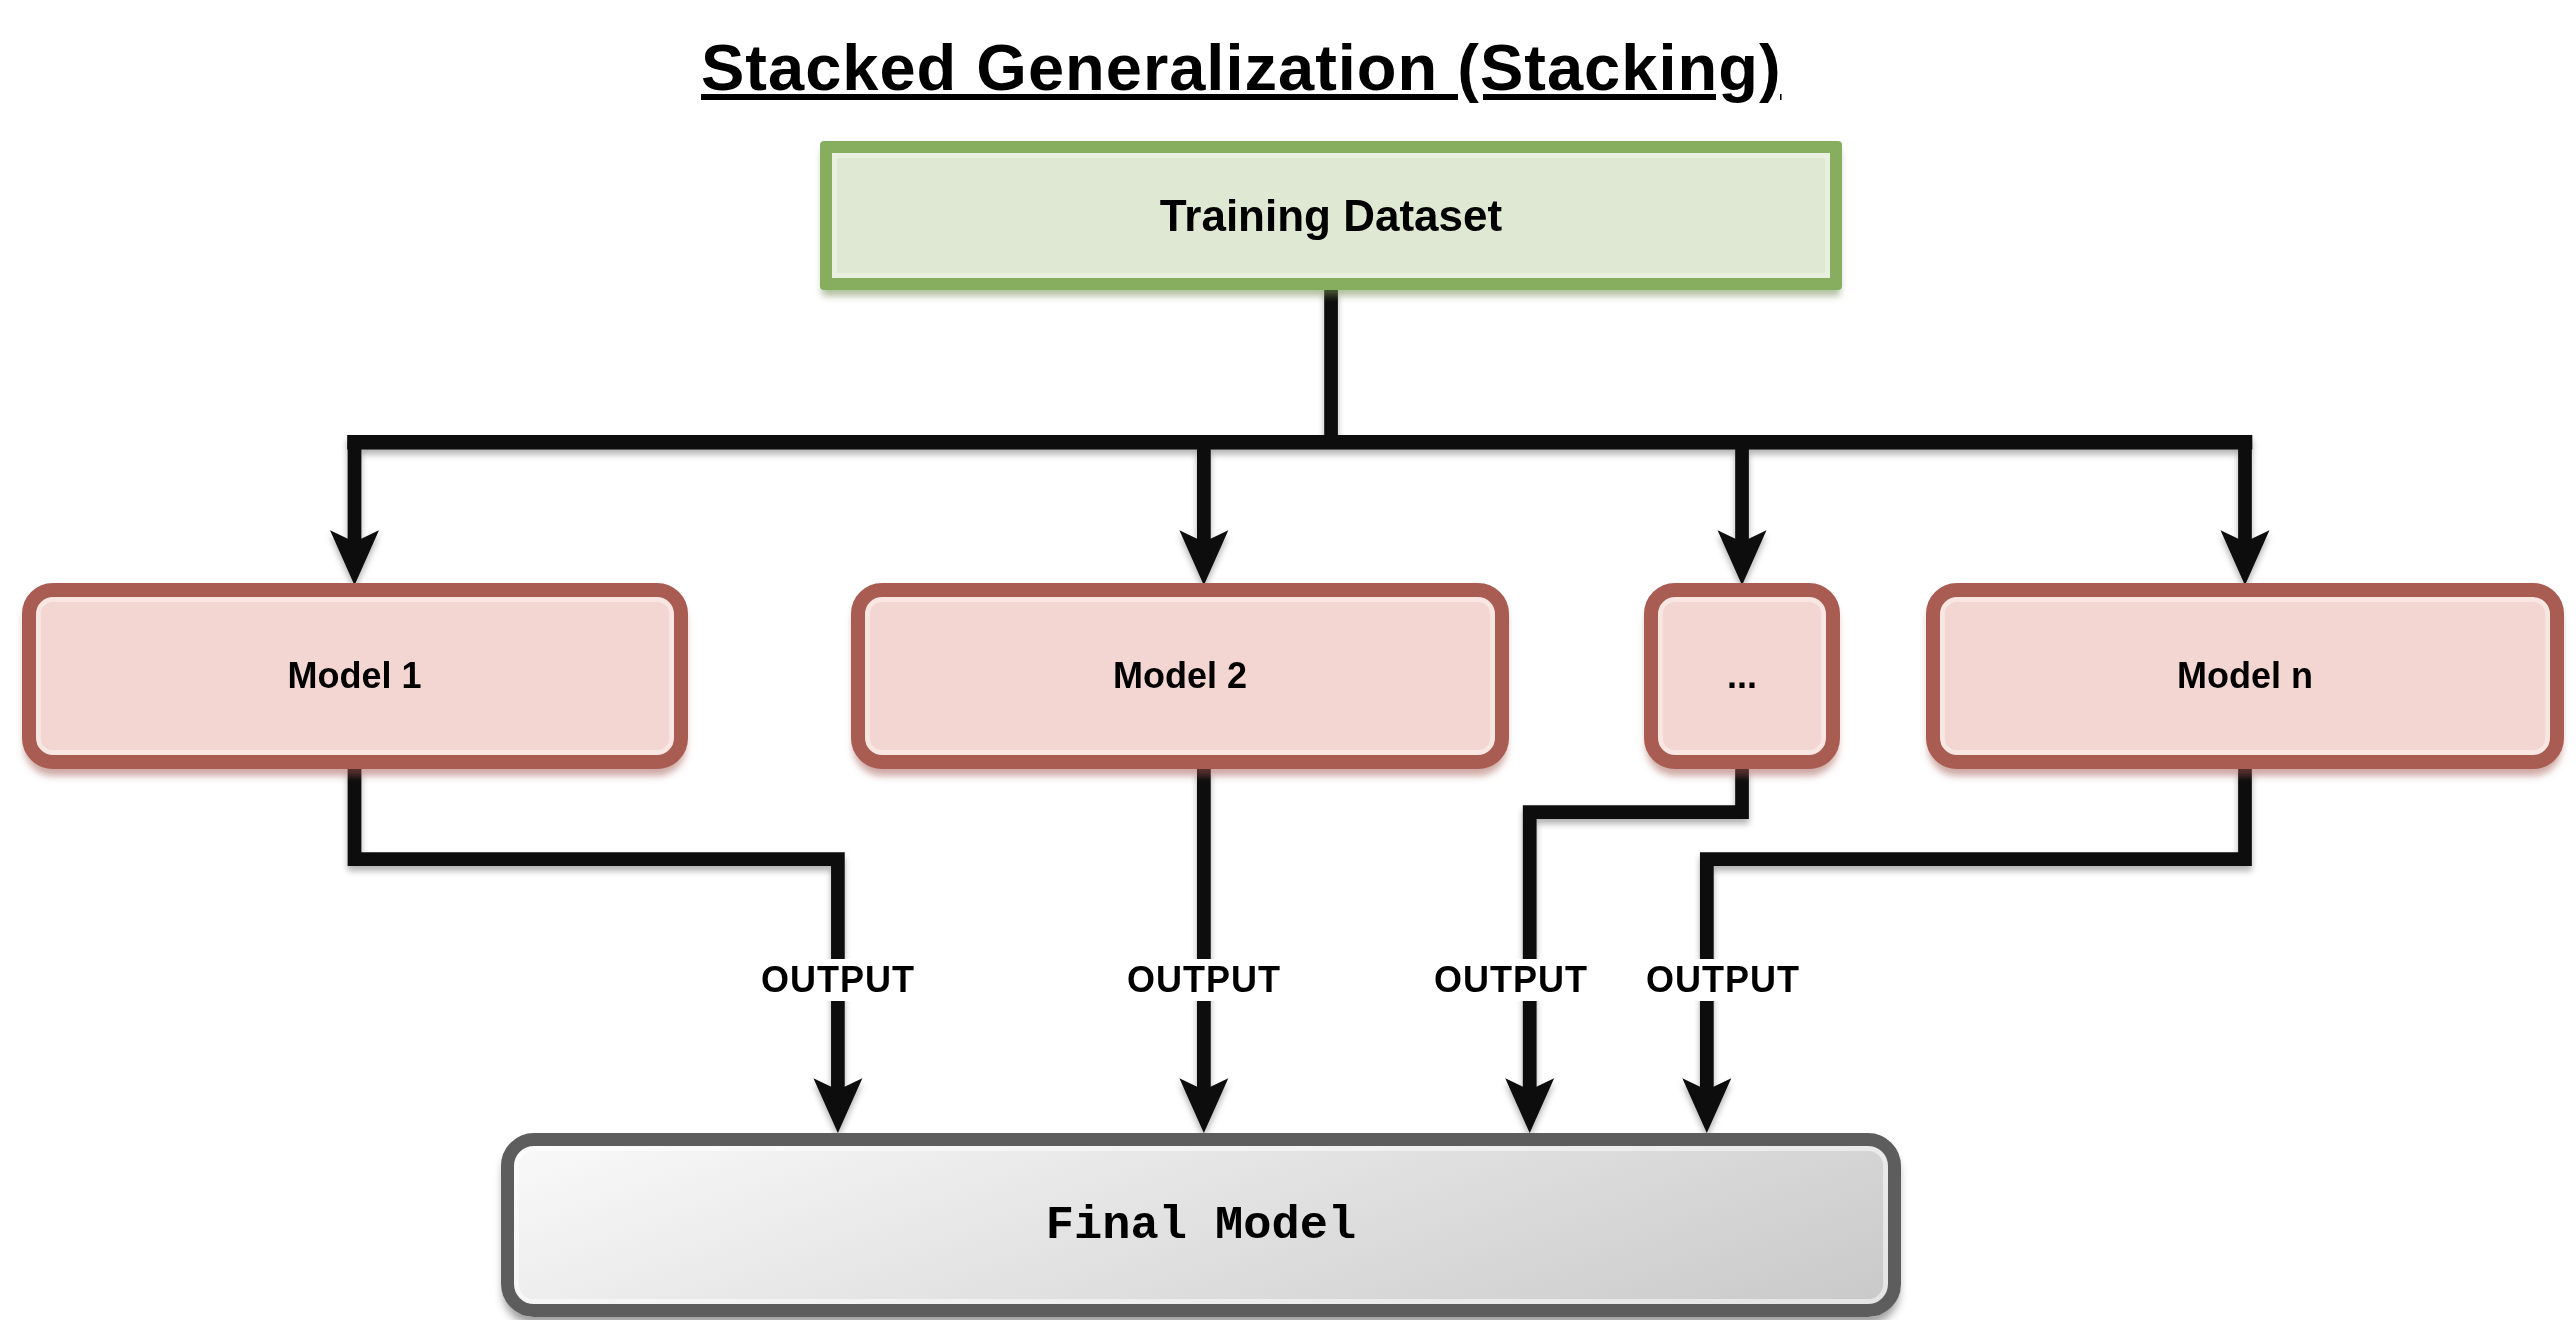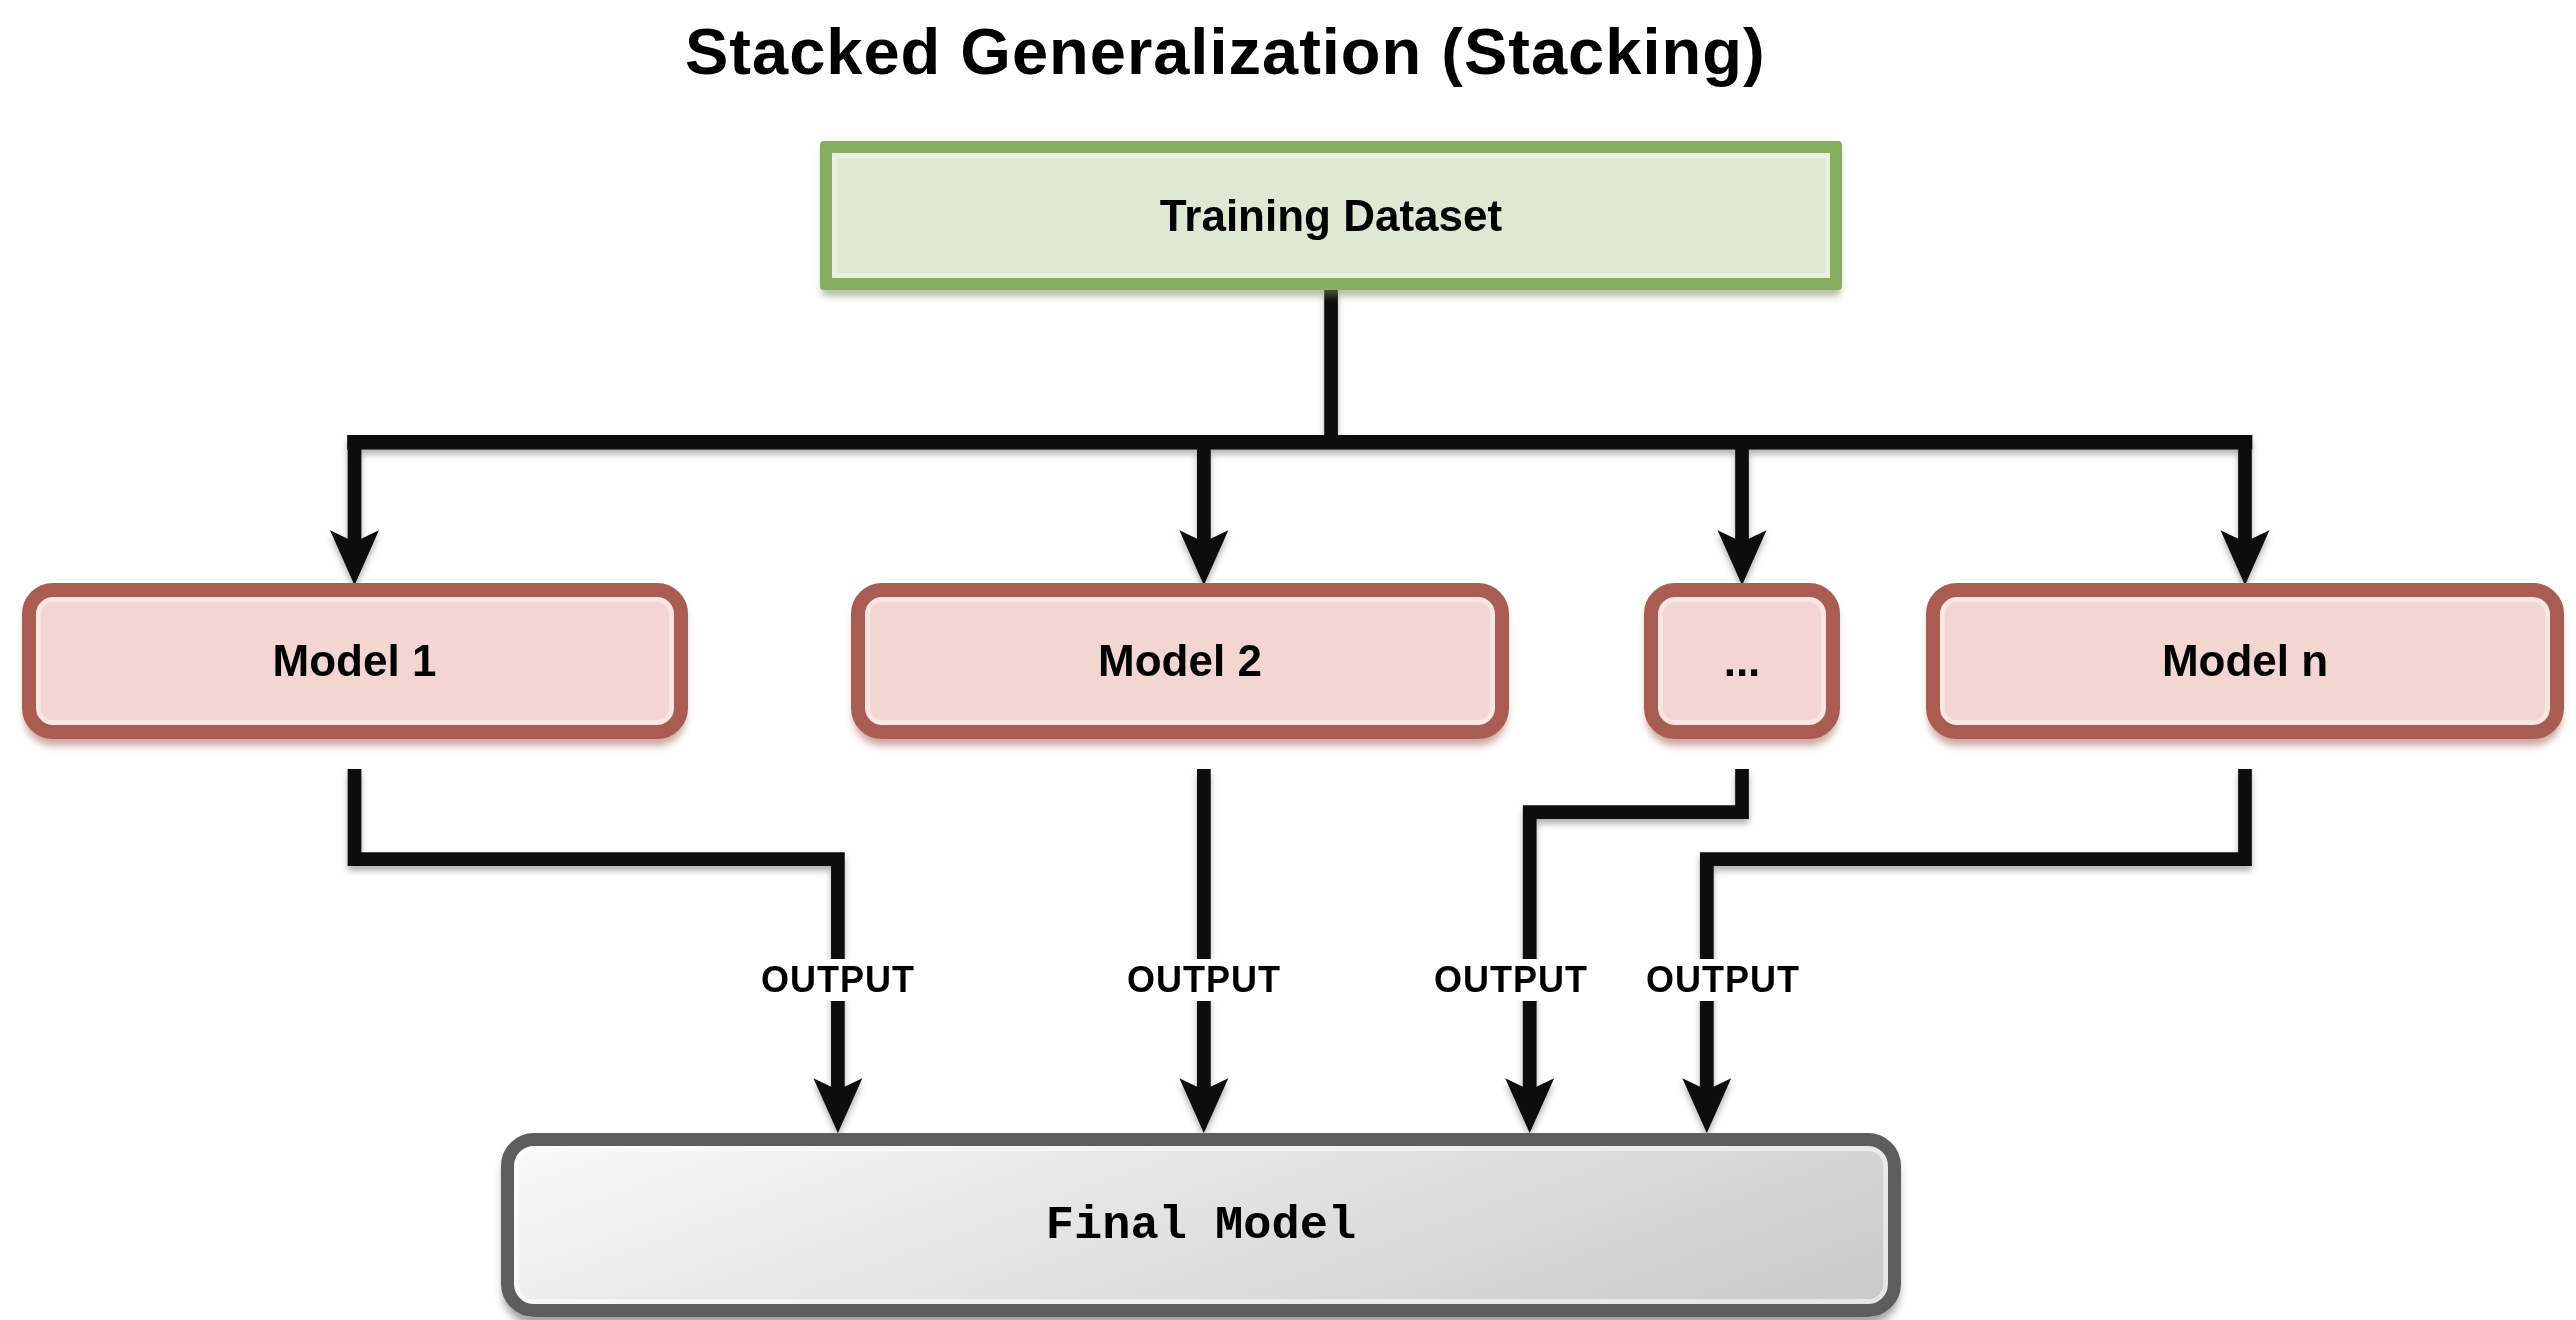--- a/index.html
+++ b/index.html
@@ -8,41 +8,41 @@
     --model-fill:#f3d5d1; --model-border:#a95c51;
     --final-fill-light:#f9f9f9; --final-fill-dark:#c9c9c9; --final-border:#5d5d5d;
   }
   html,body{margin:0;padding:0;}
   body{
     width:2576px;height:1320px;background:var(--background);
     font-family:"Liberation Sans", sans-serif;color:var(--text-color);
   }
   .canvas{position:relative;width:2576px;height:1320px;overflow:hidden;background:var(--background);}
   .title{
-    position:absolute;left:685px;top:13.7px;margin:0;
-    font-size:65px;font-weight:bold;letter-spacing:1px;white-space:nowrap;
+    position:absolute;left:685px;top:13.7px;margin:16px;
+    font-size:65px;font-weight:bold;letter-spacing:1px;white-space:nowrap;text-decoration:underline;
   }
   .connectors{position:absolute;left:0;top:0;width:2576px;height:1320px;}
   .line{stroke:var(--line-color);stroke-width:14;fill:none;stroke-linejoin:miter;}
   .bar{stroke-width:15;stroke-linecap:square;}
   .head{fill:var(--line-color);stroke:none;}
   .box{
     position:absolute;display:flex;align-items:center;justify-content:center;
     box-sizing:border-box;font-weight:bold;text-align:center;
   }
   .training{
     left:820px;top:141px;width:1022px;height:149px;
     background:var(--training-fill);border:12.7px solid var(--training-border);
     border-radius:4px;font-size:44px;
     box-shadow:0 7.8px 7.8px -2px rgba(110,140,80,.55), inset 0 0 0 4.9px rgba(255,255,255,.35);
   }
   .model{
-    top:583px;height:156px;
+    top:583px;height:186px;
     background:var(--model-fill);border:14.7px solid var(--model-border);
-    border-radius:31px;font-size:44px;
+    border-radius:31px;font-size:36px;
     box-shadow:0 8.8px 7.8px -2px rgba(160,85,75,.5), inset 0 0 0 4.9px rgba(255,255,255,.4);
   }
   .model-1{left:21.5px;width:666px;}
   .model-2{left:851px;width:658px;}
   .model-ellipsis{left:1644px;width:196px;}
   .model-n{left:1926px;width:638px;}
   .final{
     left:501px;top:1133px;width:1400px;height:184px;
     background:linear-gradient(160deg,var(--final-fill-light) 0%,var(--final-fill-dark) 100%);
     border:13.7px solid var(--final-border);border-radius:33px;font-size:47px;

